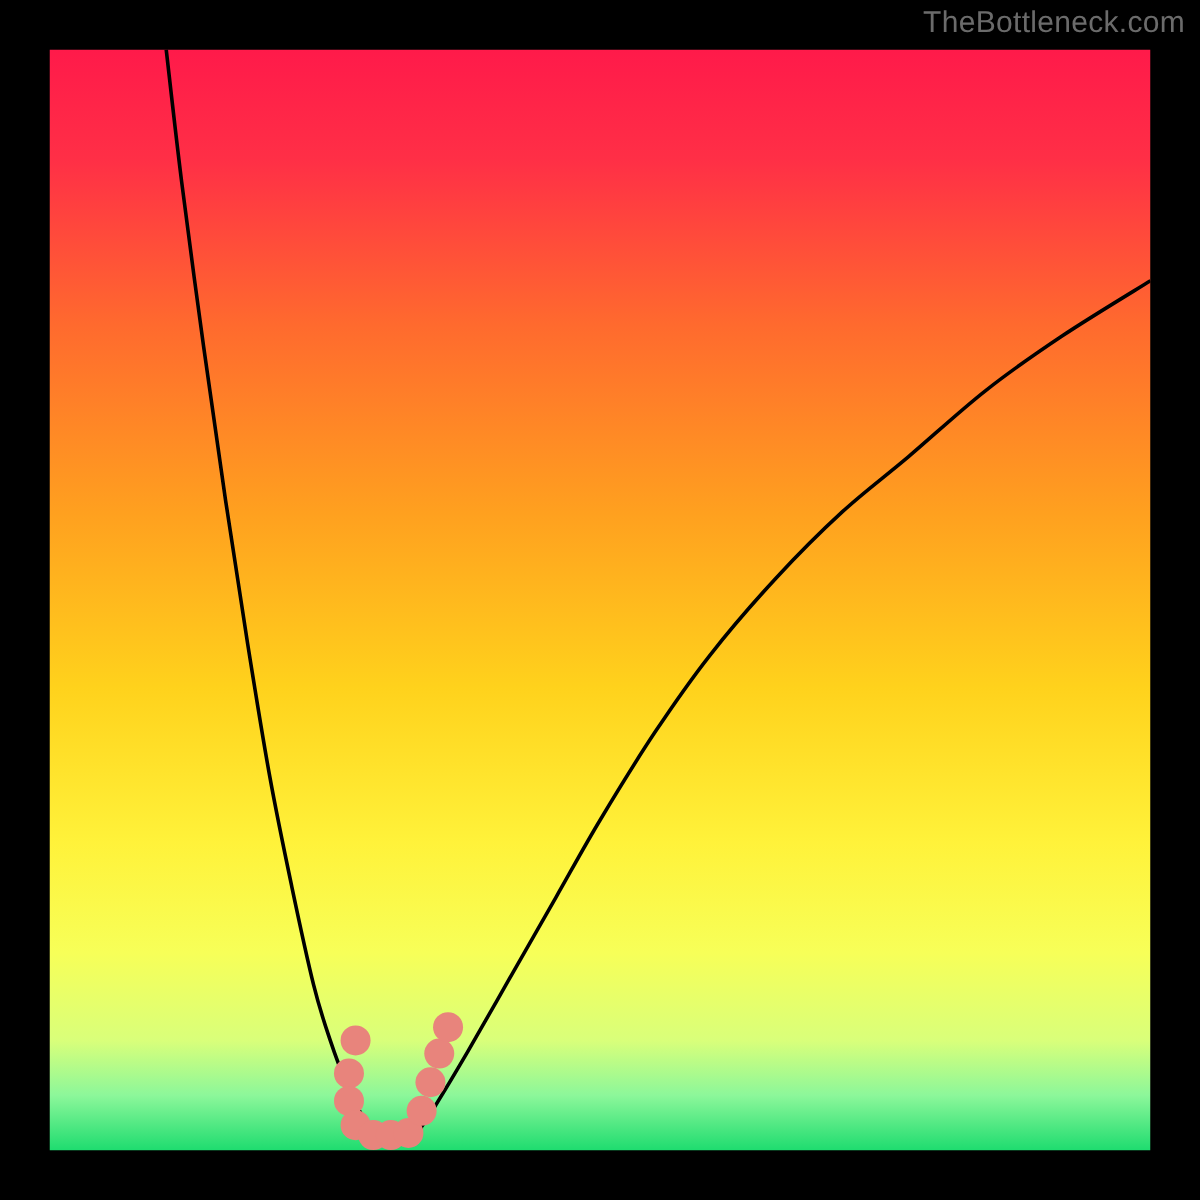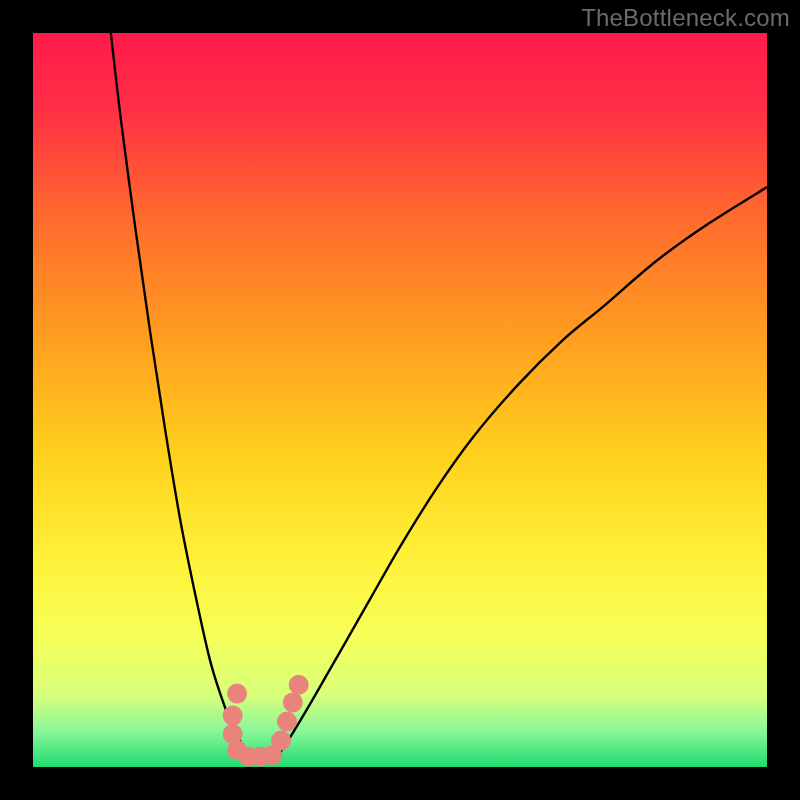--- a/index.html
+++ b/index.html
@@ -14,21 +14,21 @@
     position: relative;
     width: 800px;
     height: 800px;
     background: #000;
   }
   .watermark {
     position: absolute;
     top: 4px;
     right: 10px;
     font-family: Arial, Helvetica, sans-serif;
-    font-size: 24px;
+    font-size: 20px;
     font-weight: 500;
     color: #6b6b6b;
     letter-spacing: 0.2px;
     z-index: 5;
   }
   svg.plot {
     position: absolute;
     left: 33px;
     top: 33px;
     width: 734px;

